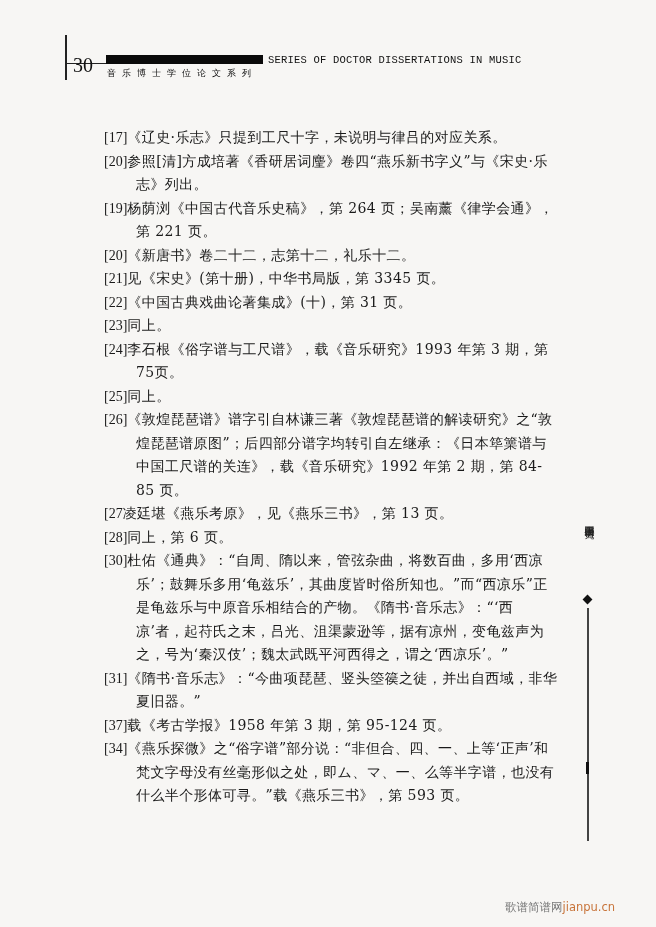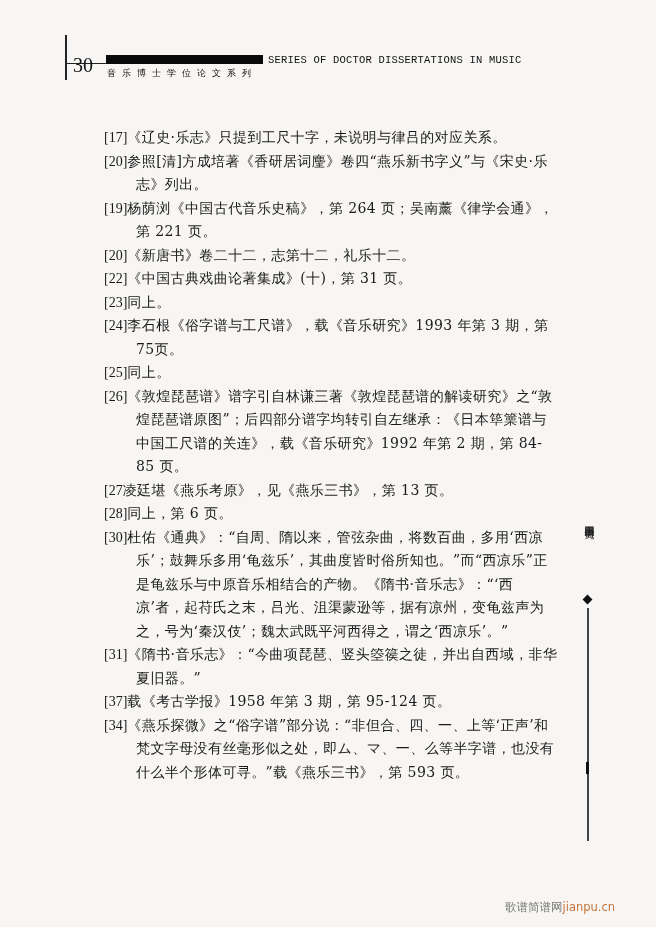--- a/index.html
+++ b/index.html
@@ -151,20 +151,21 @@
 <div class="hdr-bar"></div>
 <div class="hdr-series-en">SERIES OF DOCTOR DISSERTATIONS IN MUSIC</div>
 <div class="hdr-pagenum">30</div>
 <div class="hdr-series-cn">音乐博士学位论文系列</div>
 
 <div class="notes">
   <p class="note"><span class="num">[17]</span><span>《辽史·乐志》只提到工尺十字，未说明与律吕的对应关系。</span></p>
   <p class="note"><span class="num">[20]</span><span>参照[清]方成培著《香研居词麈》卷四“燕乐新书字义”与《宋史·乐志》列出。</span></p>
   <p class="note"><span class="num">[19]</span><span>杨荫浏《中国古代音乐史稿》，第 264 页；吴南薰《律学会通》，第 221 页。</span></p>
   <p class="note"><span class="num">[20]</span><span>《新唐书》卷二十二，志第十二，礼乐十二。</span></p>
+  <p class="note"><span class="num">[21]</span><span>见《宋史》(第十册)，中华书局版，第 3345 页。</span></p>
   <p class="note"><span class="num">[22]</span><span>《中国古典戏曲论著集成》(十)，第 31 页。</span></p>
   <p class="note"><span class="num">[23]</span><span>同上。</span></p>
   <p class="note"><span class="num">[24]</span><span>李石根《俗字谱与工尺谱》，载《音乐研究》1993 年第 3 期，第 75页。</span></p>
   <p class="note"><span class="num">[25]</span><span>同上。</span></p>
   <p class="note"><span class="num">[26]</span><span>《敦煌琵琶谱》谱字引自林谦三著《敦煌琵琶谱的解读研究》之“敦煌琵琶谱原图”；后四部分谱字均转引自左继承：《日本筚篥谱与中国工尺谱的关连》，载《音乐研究》1992 年第 2 期，第 84-85 页。</span></p>
   <p class="note"><span class="num">[27</span><span>凌廷堪《燕乐考原》，见《燕乐三书》，第 13 页。</span></p>
   <p class="note"><span class="num">[28]</span><span>同上，第 6 页。</span></p>
   <p class="note"><span class="num">[30]</span><span>杜佑《通典》：“自周、隋以来，管弦杂曲，将数百曲，多用‘西凉乐’；鼓舞乐多用‘龟兹乐’，其曲度皆时俗所知也。”而“西凉乐”正是龟兹乐与中原音乐相结合的产物。《隋书·音乐志》：“‘西凉’者，起苻氏之末，吕光、沮渠蒙逊等，据有凉州，变龟兹声为之，号为‘秦汉伎’；魏太武既平河西得之，谓之‘西凉乐’。”</span></p>
   <p class="note"><span class="num">[31]</span><span>《隋书·音乐志》：“今曲项琵琶、竖头箜篌之徒，并出自西域，非华夏旧器。”</span></p>
   <p class="note"><span class="num">[37]</span><span>载《考古学报》1958 年第 3 期，第 95-124 页。</span></p>

